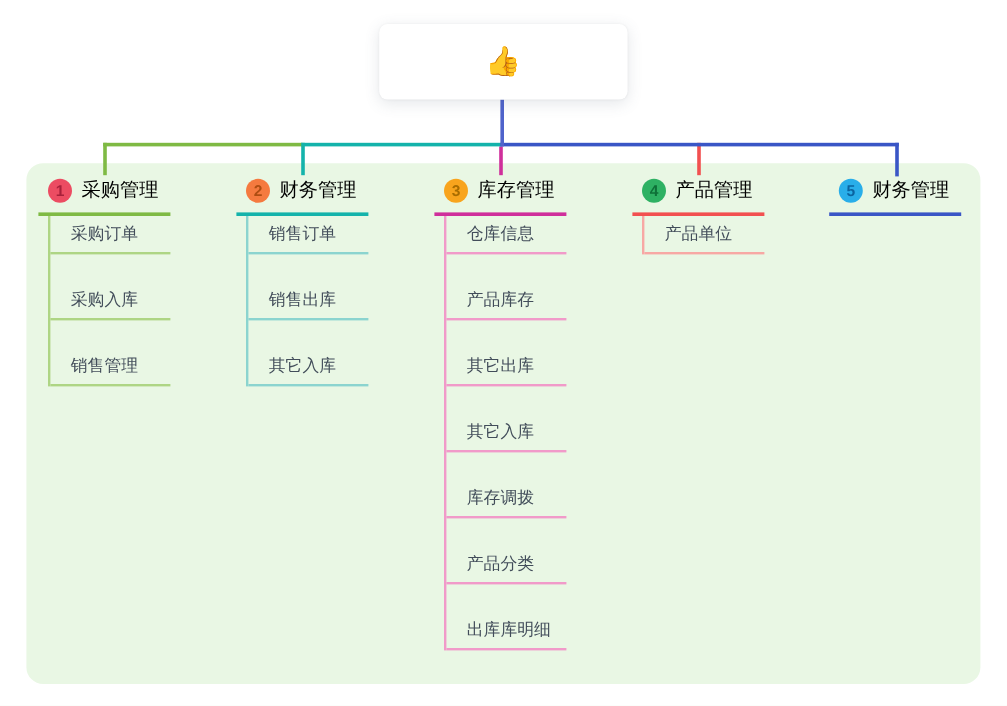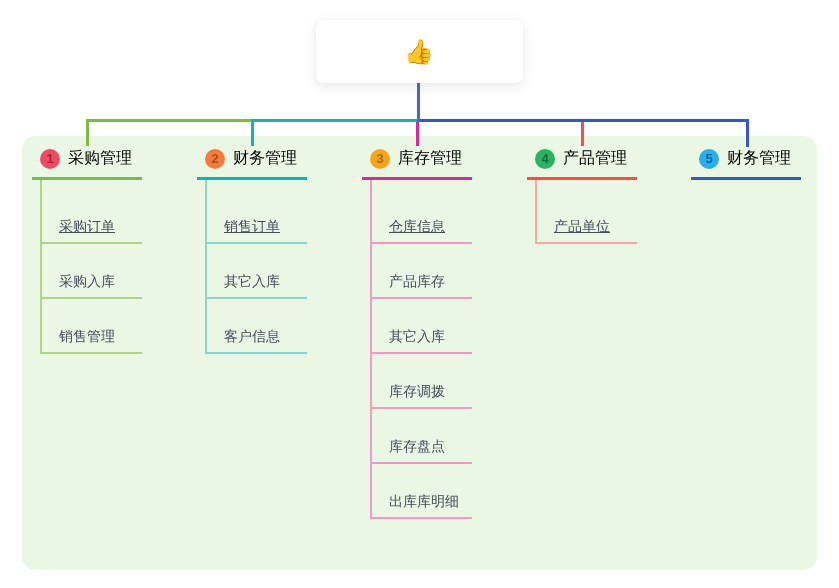--- a/index.html
+++ b/index.html
@@ -63,21 +63,21 @@
   }
   .child{
     box-sizing:border-box;
     height:55px;min-width:100px;width:max-content;
     display:flex;align-items:flex-end;
     padding:0 8px 6px 17px;
     border-bottom:2px solid var(--light,#ccc);
     font-size:14px;color:#424d5a;white-space:nowrap;
     cursor:pointer;
   }
-  .child:first-child{height:64px;text-decoration:underline;}
+  .child:first-child{height:32px;}
 </style>
 </head>
 <body>
 
 <div class="canvas" style="--panel-bg: #e9f7e4;">
 
   <div class="panel"></div>
 
   <div class="line" style="left: 86px; top: 119px; width: 3px; height: 27px; --c: #7fba44;"></div>
   <div class="line" style="left: 251px; top: 119px; width: 3px; height: 27px; --c: #14b3ab;"></div>
@@ -105,36 +105,37 @@
     </ul>
   </section>
 
   <section class="branch" style="left: 197px; --accent: #14b3ab; --light: #8bd4cf; --badge: #f57a3f; --badge-text: #ae4d12;">
     <header class="branch-header">
       <span class="badge">2</span>
       <span class="branch-label">财务管理</span>
     </header>
     <ul class="children">
       <li class="child">销售订单</li>
+      <li class="child">销售出库</li>
       <li class="child">其它入库</li>
-      <li class="child">客户信息</li>
     </ul>
   </section>
 
   <section class="branch" style="left: 362px; --accent: #cf2f9b; --light: #f19ac9; --badge: #f8a41d; --badge-text: #a86c00;">
     <header class="branch-header">
       <span class="badge">3</span>
       <span class="branch-label">库存管理</span>
     </header>
     <ul class="children">
       <li class="child">仓库信息</li>
       <li class="child">产品库存</li>
+      <li class="child">其它出库</li>
       <li class="child">其它入库</li>
       <li class="child">库存调拨</li>
-      <li class="child">库存盘点</li>
+      <li class="child">产品分类</li>
       <li class="child">出库库明细</li>
     </ul>
   </section>
 
   <section class="branch" style="left: 527px; --accent: #f25050; --light: #f7a8a4; --badge: #2eb163; --badge-text: #0e7038;">
     <header class="branch-header">
       <span class="badge">4</span>
       <span class="branch-label">产品管理</span>
     </header>
     <ul class="children">

